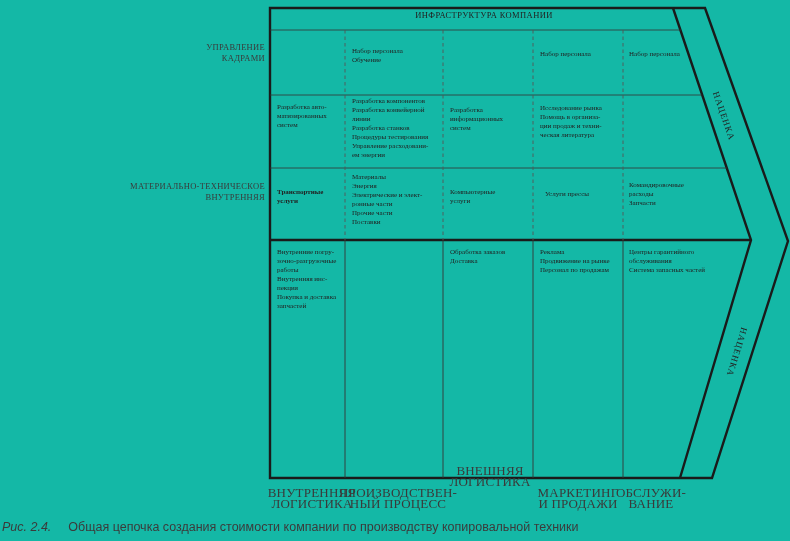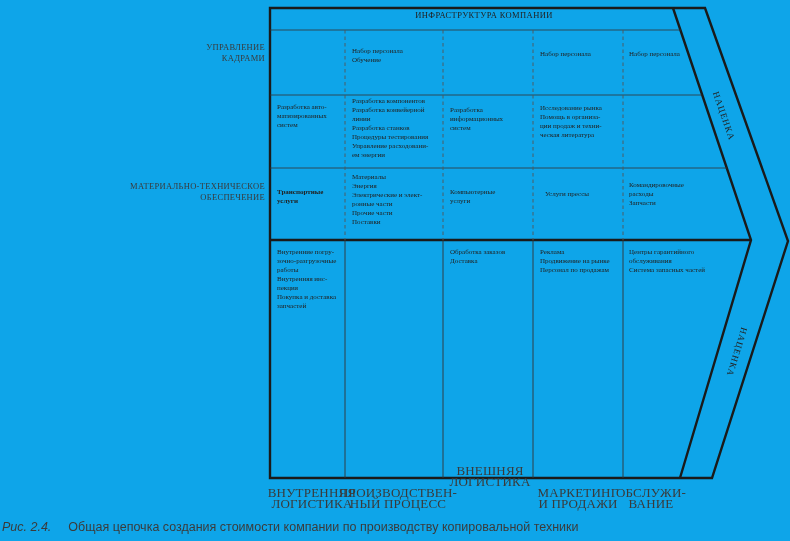--- a/index.html
+++ b/index.html
@@ -1,16 +1,16 @@
 <!DOCTYPE html>
 <html><head>
 <meta charset="utf-8">
 <style>
   html,body{margin:0;padding:0;background:#ffffff;}
-  .page{position:relative;width:790px;height:541px;background:#0ea5e9;overflow:hidden;
+  .page{position:relative;width:790px;height:541px;background:#14b8a6;overflow:hidden;
         font-family:"Liberation Serif","DejaVu Serif",serif;color:#1a1a1a;}
   svg.lines{position:absolute;left:0;top:0;}
   .infra-header{position:absolute;left:270px;top:10px;width:428px;text-align:center;
         font-size:8.5px;letter-spacing:.4px;color:#222;}
   .row-label{position:absolute;right:525px;text-align:right;font-size:8.5px;
         line-height:11px;letter-spacing:.3px;color:#3a3a3a;white-space:pre-line;}
   .cell{position:absolute;font-size:7px;line-height:9px;color:#222;white-space:pre-line;}
   .col-label{position:absolute;text-align:center;font-size:13px;line-height:11px;
         letter-spacing:.2px;color:#3a3a3a;white-space:pre-line;width:130px;}
   .margin-label{position:absolute;font-size:9px;letter-spacing:1px;color:#222;
@@ -50,21 +50,21 @@
       <line x1="533" y1="240" x2="533" y2="478"></line>
       <line x1="623" y1="240" x2="623" y2="478"></line>
     </g>
   </svg>
 
   <div class="infra-header">ИНФРАСТРУКТУРА КОМПАНИИ</div>
 
   <div class="row-label" style="top:42px;">УПРАВЛЕНИЕ
 КАДРАМИ</div>
   <div class="row-label" style="top:181px;">МАТЕРИАЛЬНО-ТЕХНИЧЕСКОЕ
-ОБЕСПЕЧЕНИЕ</div>
+ВНУТРЕННЯЯ</div>
 
   <div class="cell" style="left:352px;top:47px;width:89px;">Набор персонала
 Обучение</div>
   <div class="cell" style="left:540px;top:50px;width:85px;">Набор персонала</div>
   <div class="cell" style="left:629px;top:50px;width:78px;">Набор персонала</div>
 
   <div class="cell" style="left:277px;top:103px;width:70px;">Разработка авто-
 матизированных
 систем</div>
   <div class="cell" style="left:352px;top:97px;width:90px;">Разработка компонентов

